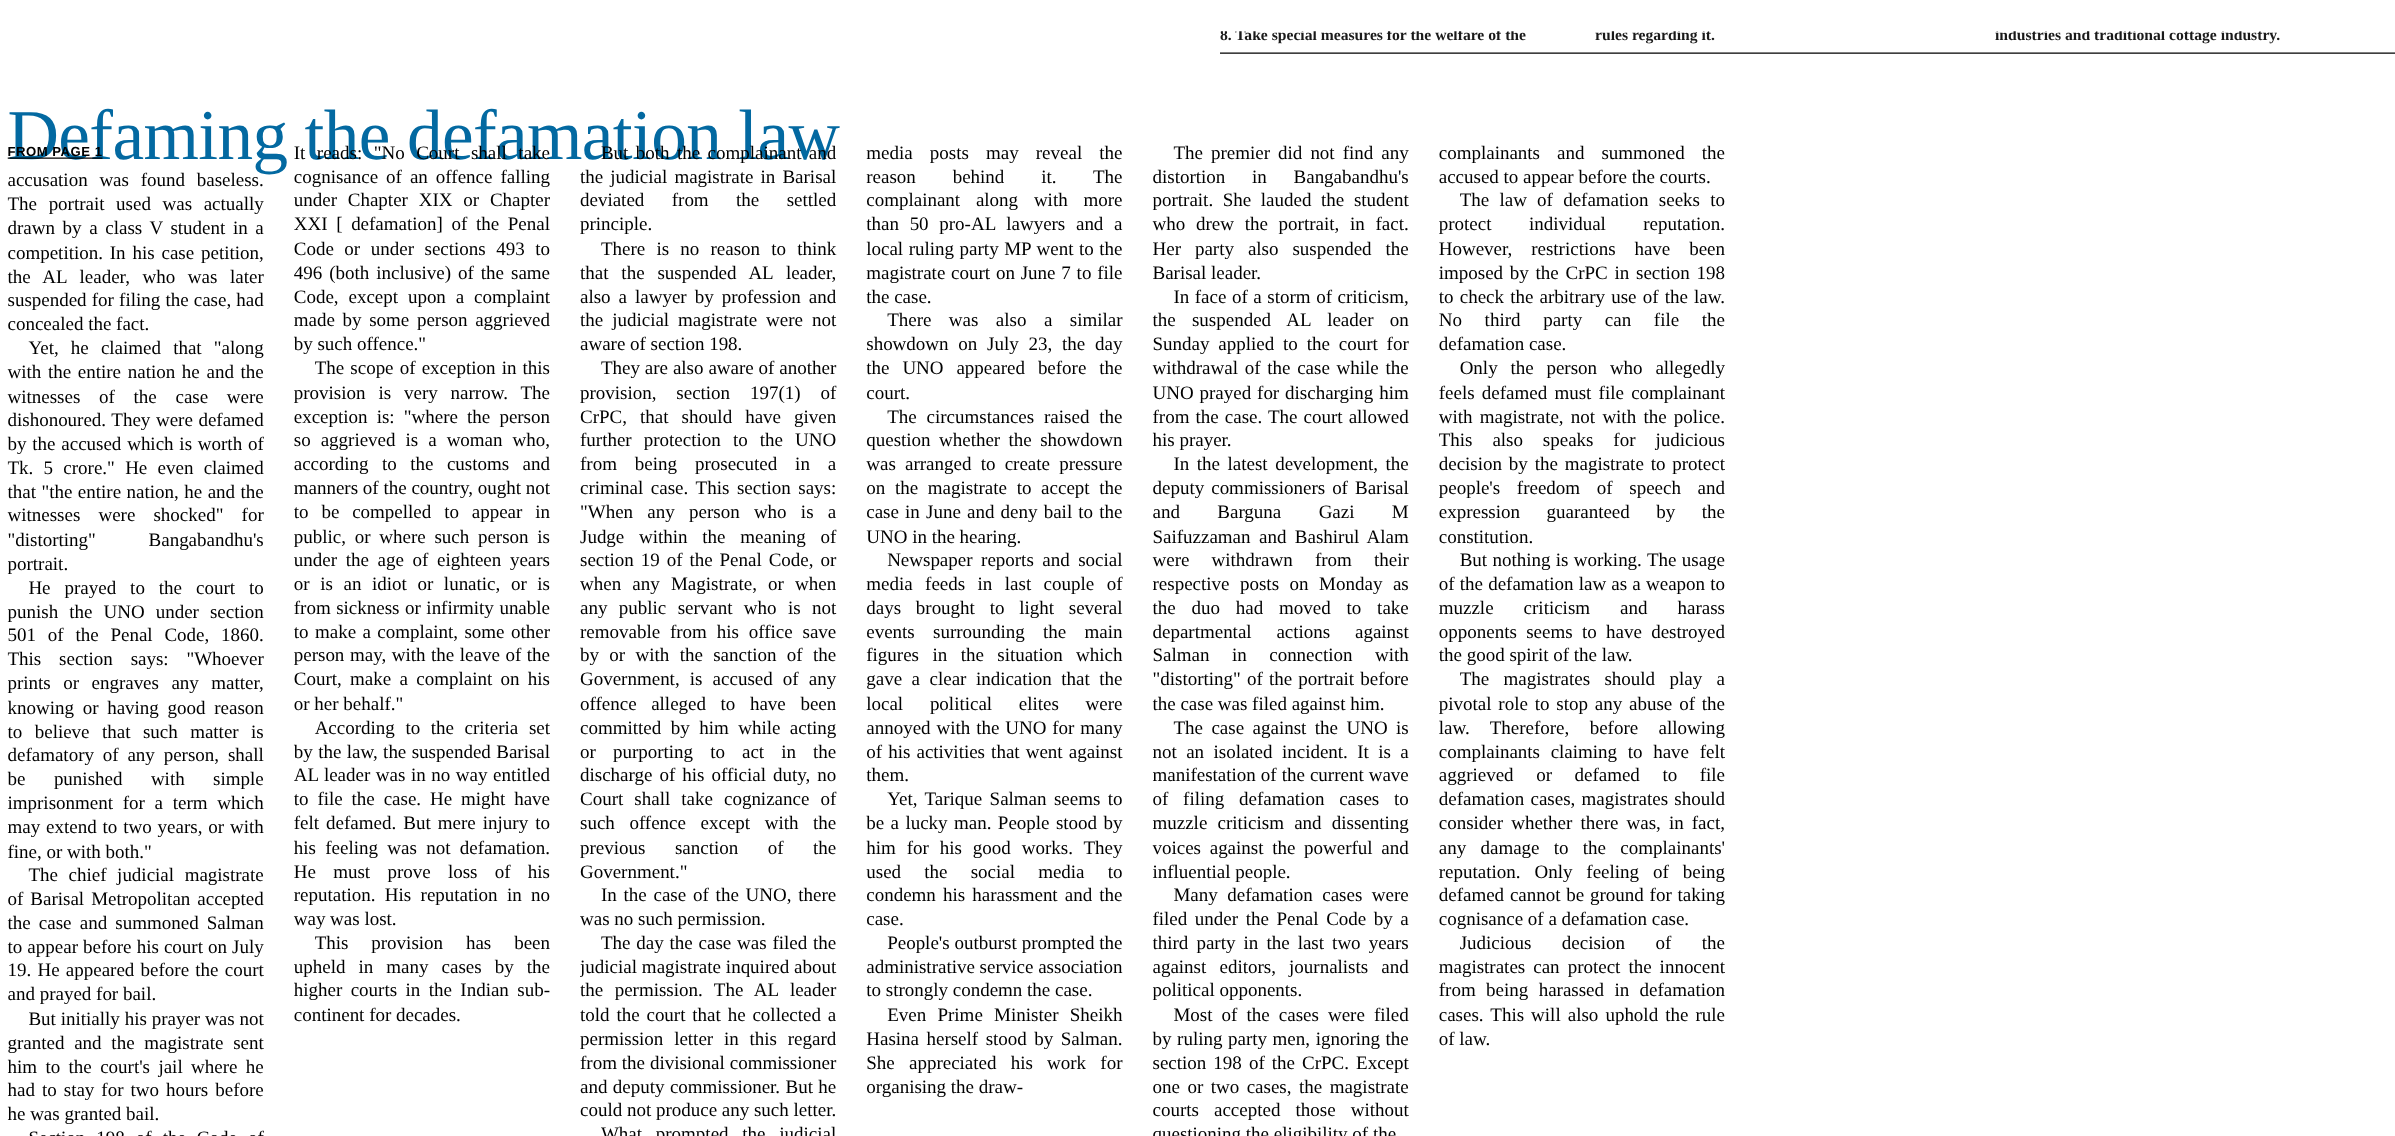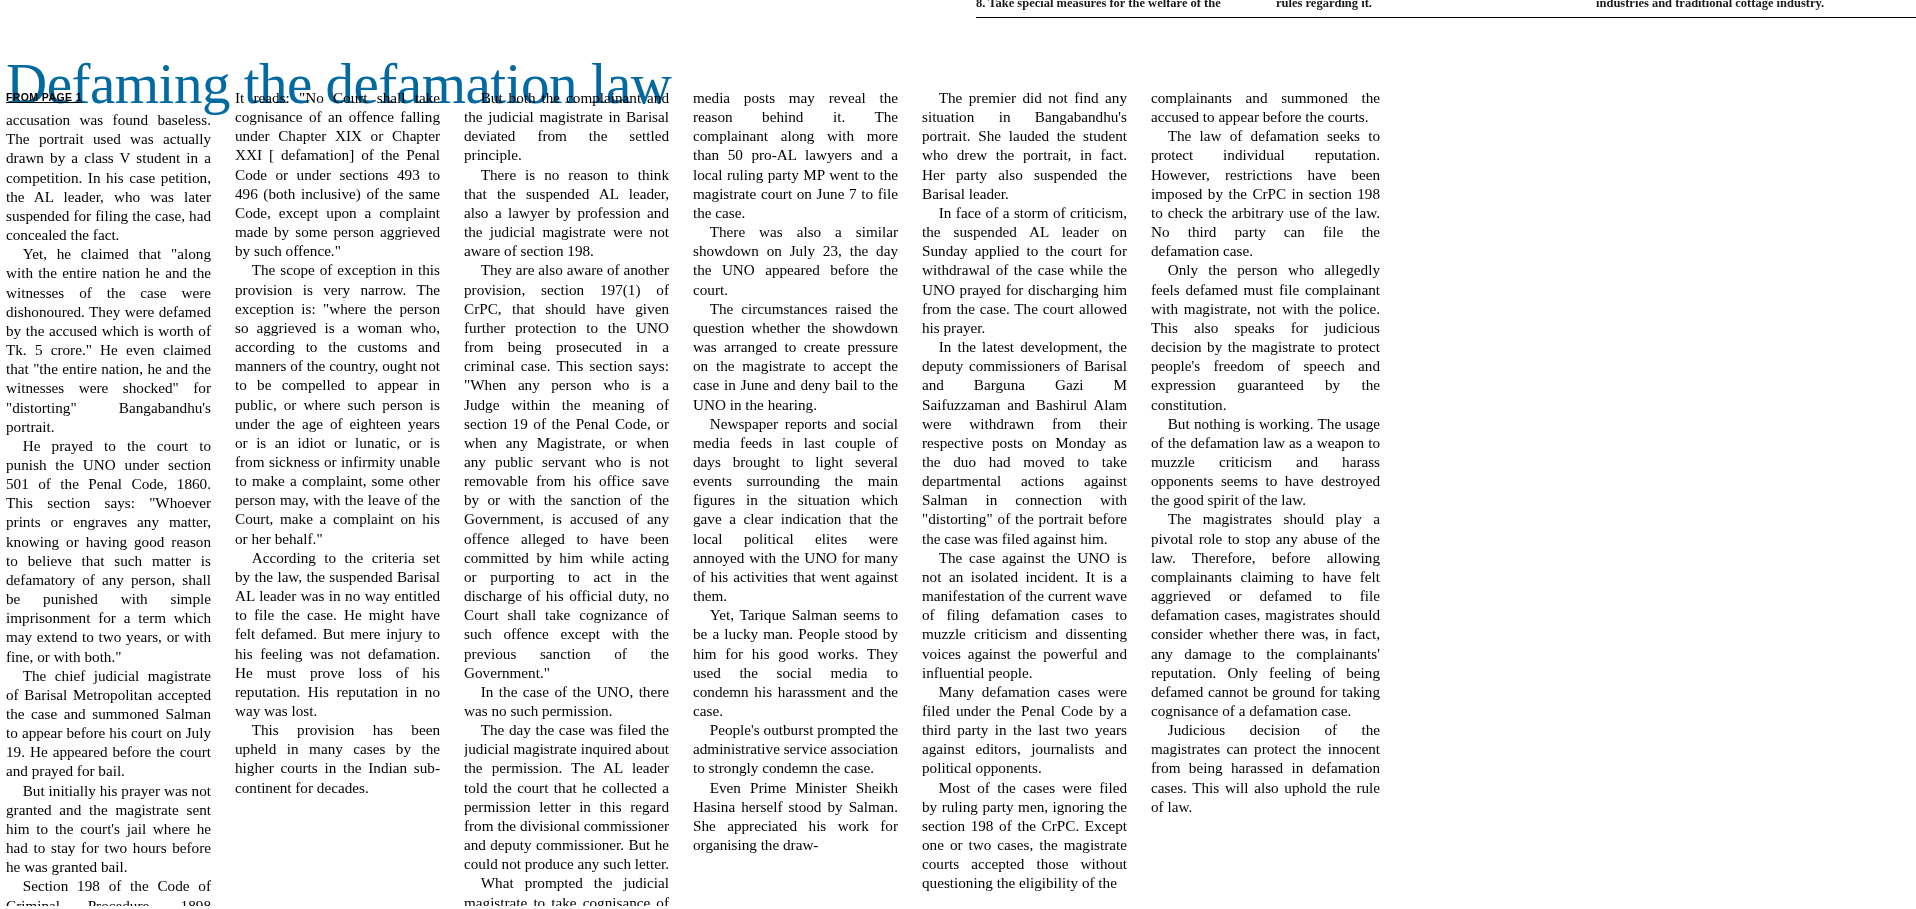--- a/index.html
+++ b/index.html
@@ -14,20 +14,21 @@
     font-family: "Liberation Serif", serif;
     color: #000000;
     overflow: hidden;
   }
 
   .page {
     position: relative;
     width: 1916px;
     height: 680px;
     background: #ffffff;
+    margin-top: 25px;
   }
 
   
   .top-strip {
     position: absolute;
     top: 0;
     left: 976px;
     width: 940px;
     height: 18px;
     overflow: hidden;
@@ -149,21 +150,21 @@
       <p class="noindent">media posts may reveal the reason behind it. The complainant along with more than 50 pro-AL lawyers and a local ruling party MP went to the magistrate court on June 7 to file the case.</p>
       <p>There was also a similar showdown on July 23, the day the UNO appeared before the court.</p>
       <p>The circumstances raised the question whether the showdown was arranged to create pressure on the magistrate to accept the case in June and deny bail to the UNO in the hearing.</p>
       <p>Newspaper reports and social media feeds in last couple of days brought to light several events surrounding the main figures in the situation which gave a clear indication that the local political elites were annoyed with the UNO for many of his activities that went against them.</p>
       <p>Yet, Tarique Salman seems to be a lucky man. People stood by him for his good works. They used the social media to condemn his harassment and the case.</p>
       <p>People's outburst prompted the administrative service association to strongly condemn the case.</p>
       <p>Even Prime Minister Sheikh Hasina herself stood by Salman. She appreciated his work for organising the draw-</p>
     </div>
 
     <div class="col">
-      <p>The premier did not find any situation in Bangabandhu's portrait. She lauded the student who drew the portrait, in fact. Her party also suspended the Barisal leader.</p>
+      <p>The premier did not find any distortion in Bangabandhu's portrait. She lauded the student who drew the portrait, in fact. Her party also suspended the Barisal leader.</p>
       <p>In face of a storm of criticism, the suspended AL leader on Sunday applied to the court for withdrawal of the case while the UNO prayed for discharging him from the case. The court allowed his prayer.</p>
       <p>In the latest development, the deputy commissioners of Barisal and Barguna Gazi M Saifuzzaman and Bashirul Alam were withdrawn from their respective posts on Monday as the duo had moved to take departmental actions against Salman in connection with "distorting" of the portrait before the case was filed against him.</p>
       <p>The case against the UNO is not an isolated incident. It is a manifestation of the current wave of filing defamation cases to muzzle criticism and dissenting voices against the powerful and influential people.</p>
       <p>Many defamation cases were filed under the Penal Code by a third party in the last two years against editors, journalists and political opponents.</p>
       <p>Most of the cases were filed by ruling party men, ignoring the section 198 of the CrPC. Except one or two cases, the magistrate courts accepted those without questioning the eligibility of the</p>
     </div>
 
     <div class="col">
       <p class="noindent">complainants and summoned the accused to appear before the courts.</p>
       <p>The law of defamation seeks to protect individual reputation. However, restrictions have been imposed by the CrPC in section 198 to check the arbitrary use of the law. No third party can file the defamation case.</p>

